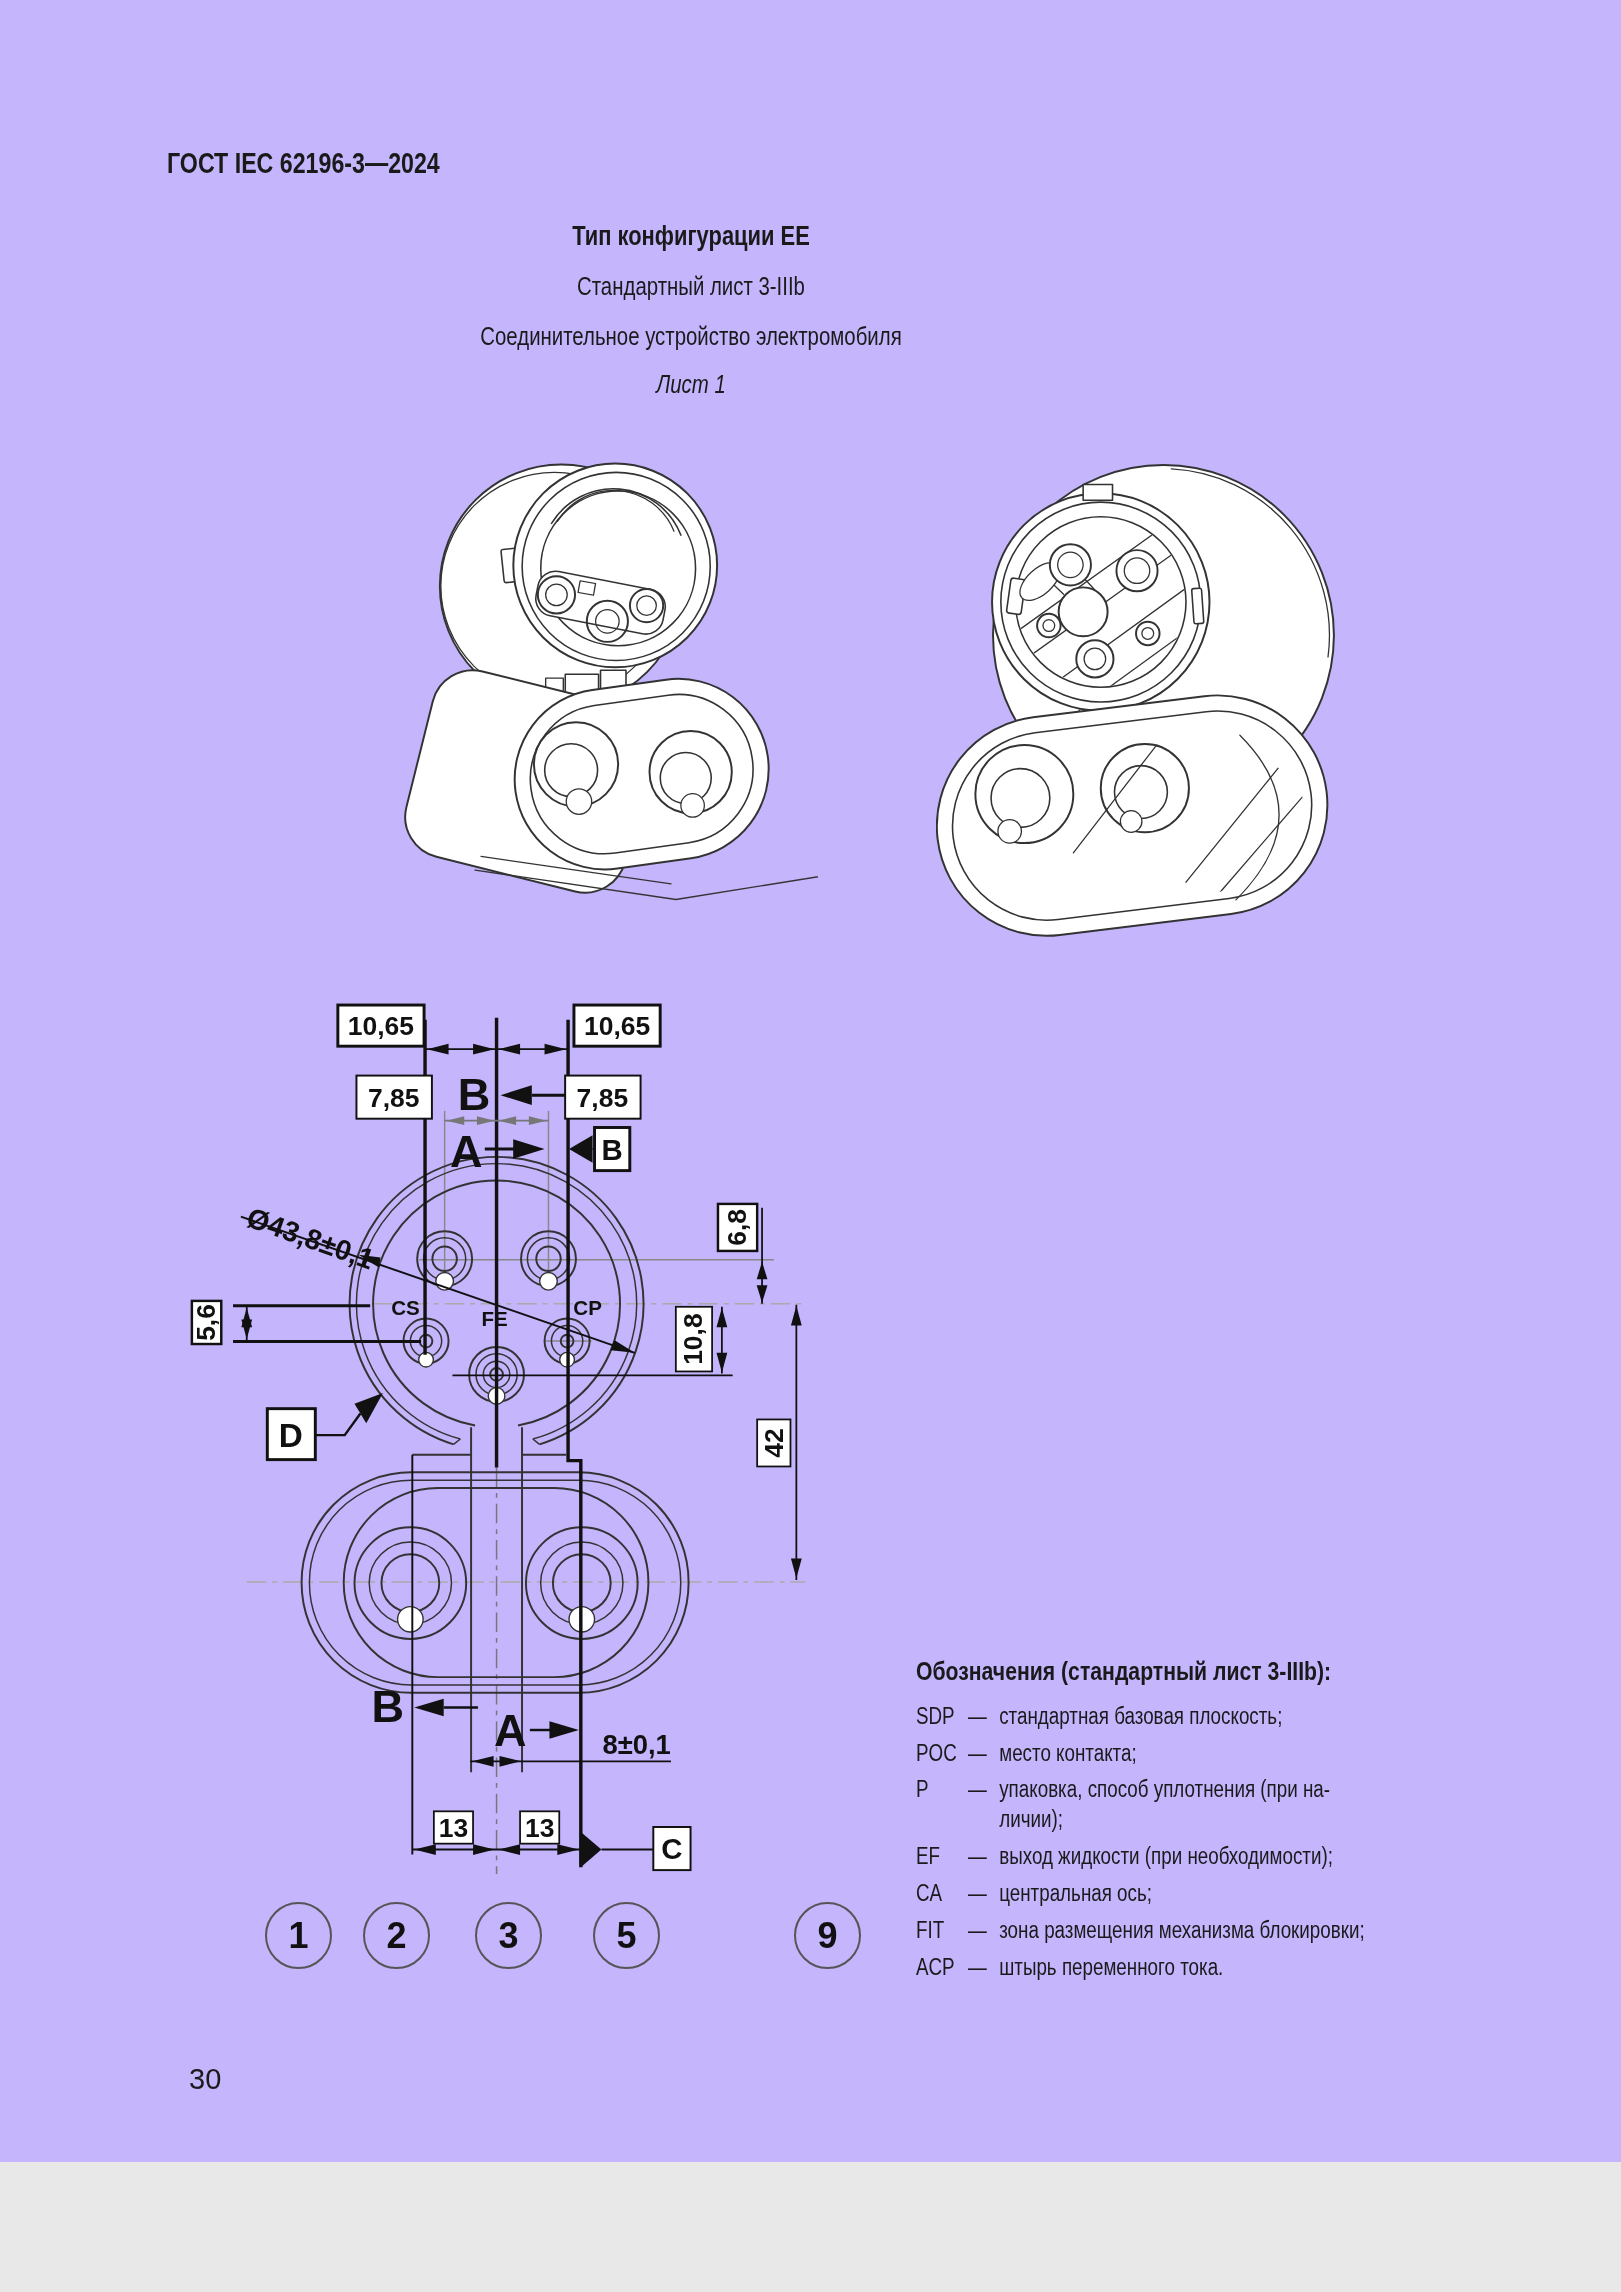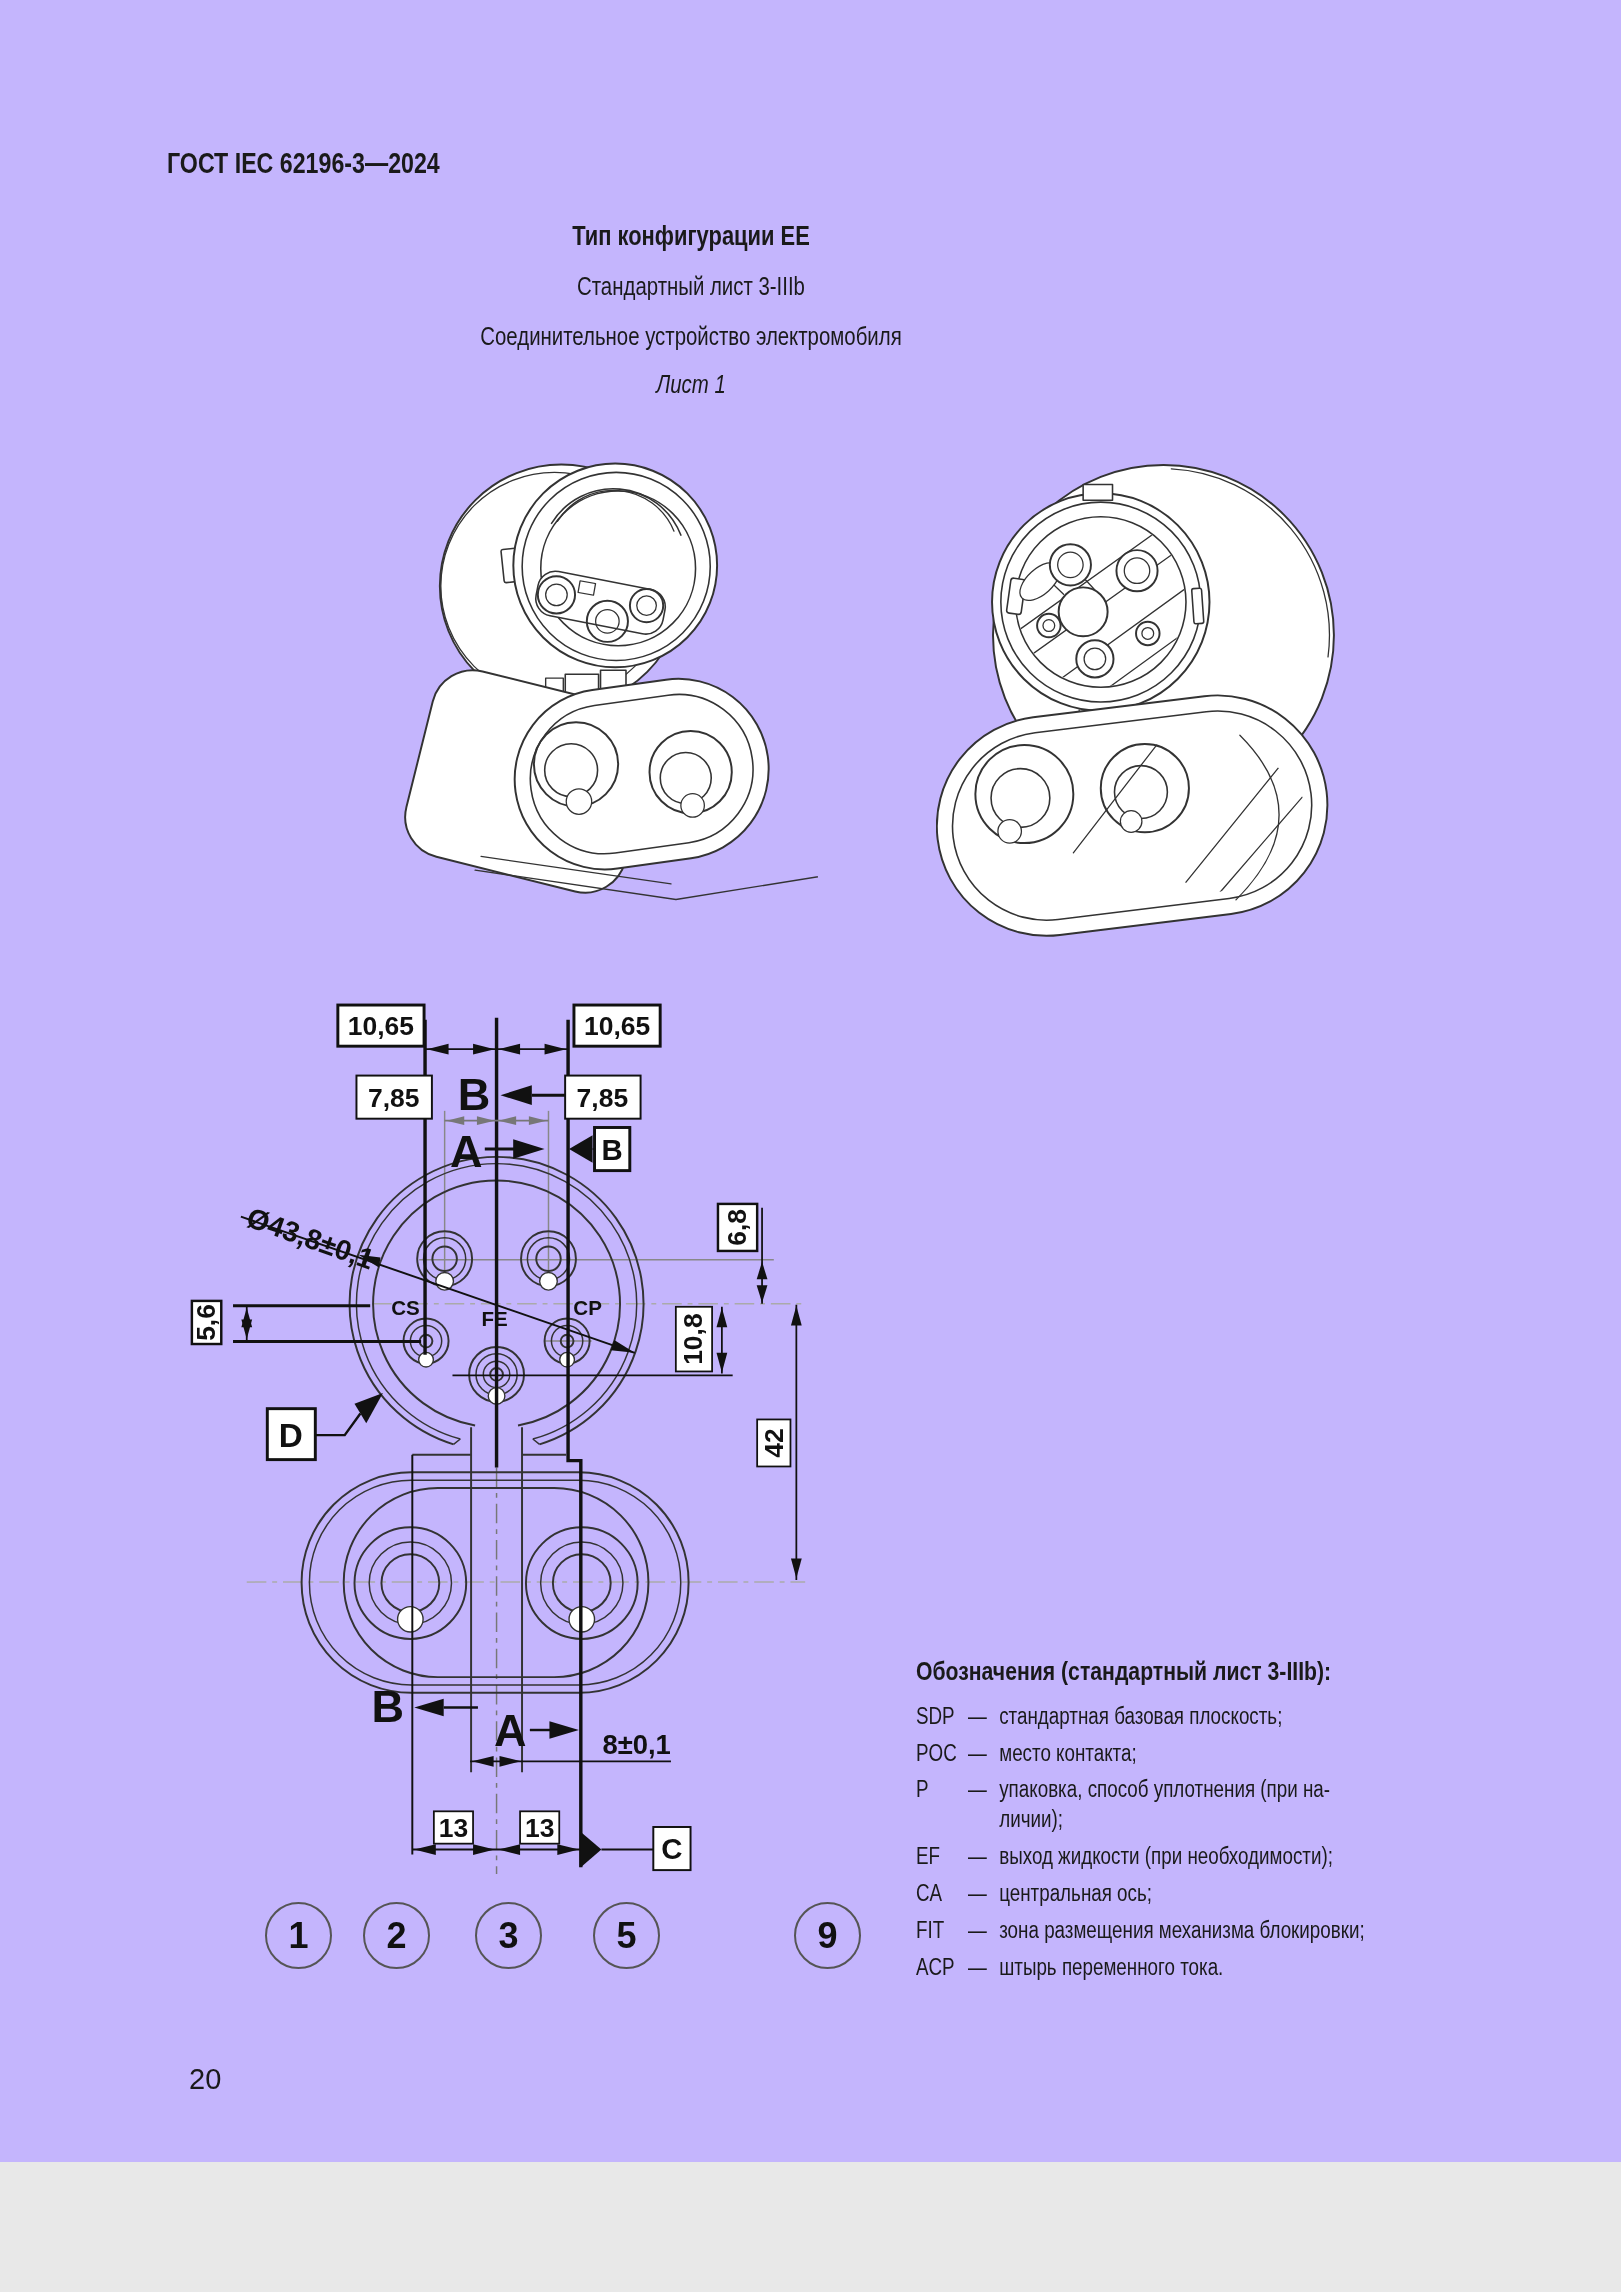--- a/index.html
+++ b/index.html
@@ -372,15 +372,15 @@
       <span class="lg-dash">—</span>
       <span class="lg-desc">зона размещения механизма блокировки;</span>
     </div>
     <div class="lg-row">
       <span class="lg-code">ACP</span>
       <span class="lg-dash">—</span>
       <span class="lg-desc">штырь переменного тока.</span>
     </div>
   </div>
 
-  <div class="abs pagenum">20</div>
+  <div class="abs pagenum">30</div>
 </div>
 
 
 </body></html>

